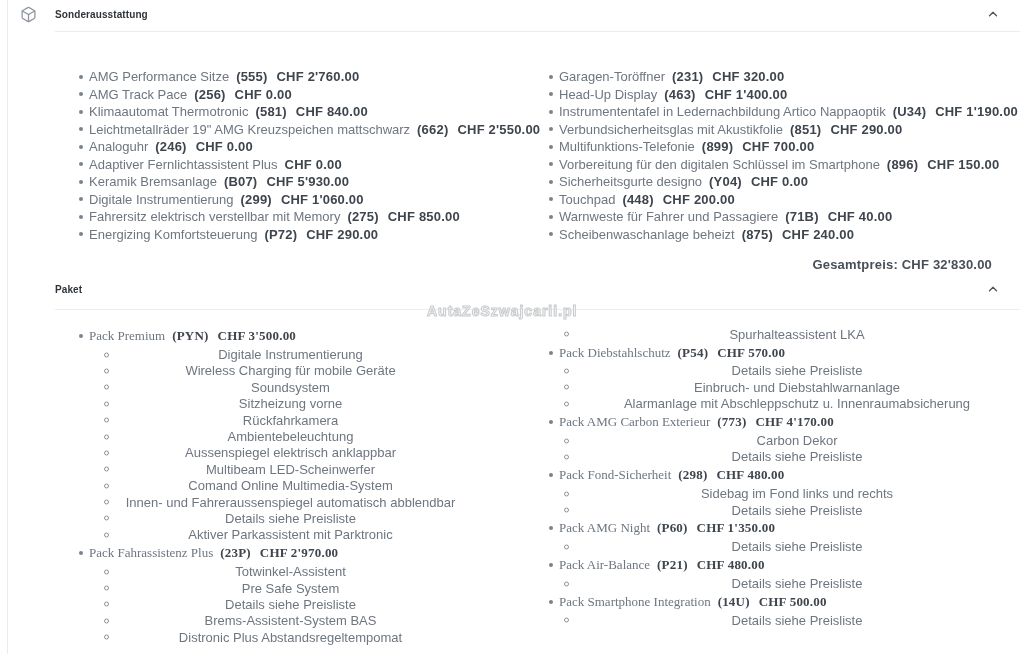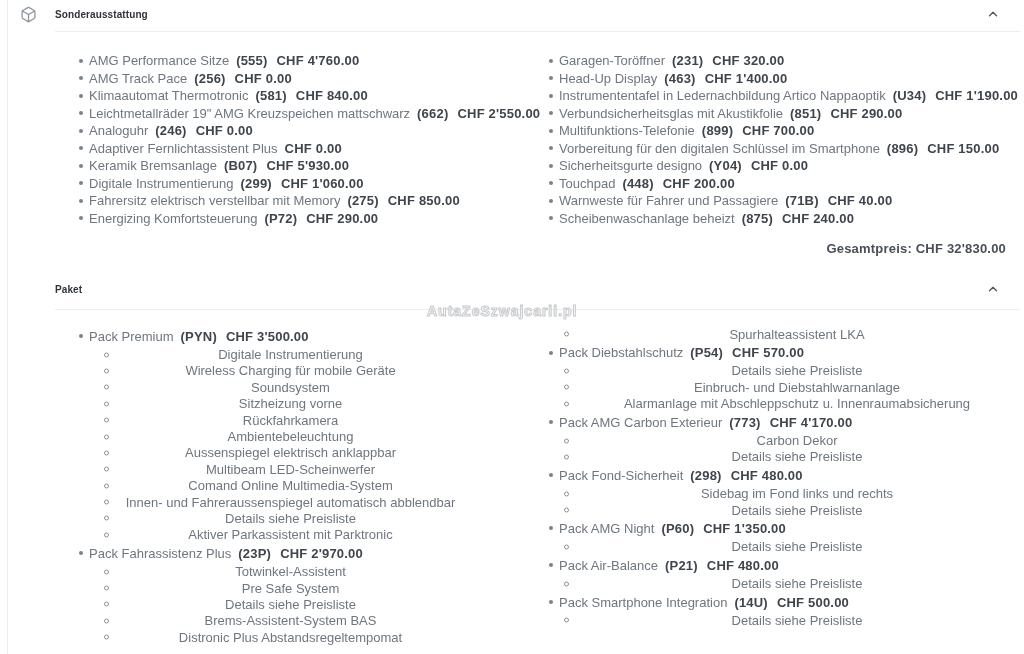--- a/index.html
+++ b/index.html
@@ -16,49 +16,49 @@
   #sec1 header.sec-head { height:32px; }
   .pkg-icon { position:absolute; left:20px; top:6px; width:17px; height:17px; }
   .pkg-icon svg { display:block; }
   .sec-title { margin-left:55px; font-size:10px; font-weight:700; color:#2f343b; letter-spacing:.1px; }
   .chev { position:absolute; right:24px; top:50%; transform:translateY(-50%); width:14px; height:14px; cursor:pointer; }
   .chev svg { display:block; }
 
   .divider { margin:3px 4px 0 55px; border-top:1px solid #ecedef; }
   #sec1 .divider { margin-top:4px; }
 
-  .cols { position:relative; margin-top:20px; }
+  .cols { position:relative; margin-top:36px; }
   #sec1 .cols { margin-top:16px; }
   ul.col { list-style:none; position:absolute; top:0; }
   ul.colL { left:0;  width:470px; }
   ul.colR { left:470px; width:554px; }
   .cols { height:1px; } 
   #sec0 .cols { height:182px; }
   #sec1 .cols { height:320px; }
 
   li.row { position:relative; display:flex; align-items:center; font-size:13px; white-space:nowrap; }
   #sec0 li.row { height:17.5px; }
   #sec1 li.row { height:16.4px; }
-  #sec1 li.row.main { margin:2px 0; }
+  #sec1 li.row.main { margin:2px 0;font-family:Liberation Serif, serif; }
 
   li.row.main  { padding-left:89px; }
   li.row.sub   { padding-left:118px;justify-content:center; }
   ul.colR li.row.sub { padding-left:107px; }
 
   .bullet-dot { position:absolute; left:79px; top:50%; transform:translate(0,-50%);
     width:4px; height:4px; border-radius:50%; background:#7a828c; }
   .bullet-ring { position:absolute; left:104px; top:50%; transform:translate(0,-50%);
     width:5px; height:5px; border-radius:50%; border:1px solid #8a929c; background:transparent; }
   ul.colR .bullet-ring { left:94px; }
 
   .opt-name { color:#6e7680; margin-right:7px; }
   .opt-code { color:#3f454d; font-weight:700; margin-right:9px; letter-spacing:.2px; }
   .opt-price{ color:#3f454d; font-weight:700; letter-spacing:.2px; }
 
-  .total { margin-top:7px; padding-right:18px; text-align:right;
+  .total { margin-top:7px; padding-right:32px; text-align:right;
     font-size:13px; font-weight:700; color:#484f58; letter-spacing:.2px; }
 
   .watermark { position:absolute; left:427px; top:303px; z-index:5;
     font-size:14px; font-weight:700; letter-spacing:1px;
     color:rgba(255,255,255,0.88); -webkit-text-stroke:1px #c9cbce;
     text-shadow:0 0 1px #d6d8da; }
 </style>
 </head>
 <body>
 
@@ -81,21 +81,21 @@
         </svg>
       </span>
     </header>
     <div class="divider"></div>
     <div class="cols">
       <ul class="col colL">
           <li class="row main">
             <span class="bullet-dot"></span>
             <span class="opt-name">AMG Performance Sitze</span>
             <span class="opt-code">(555)</span>
-            <span class="opt-price">CHF 4'760.00</span>
+            <span class="opt-price">CHF 2'760.00</span>
           </li>
           <li class="row main">
             <span class="bullet-dot"></span>
             <span class="opt-name">AMG Track Pace</span>
             <span class="opt-code">(256)</span>
             <span class="opt-price">CHF 0.00</span>
           </li>
           <li class="row main">
             <span class="bullet-dot"></span>
             <span class="opt-name">Klimaautomat Thermotronic</span>

